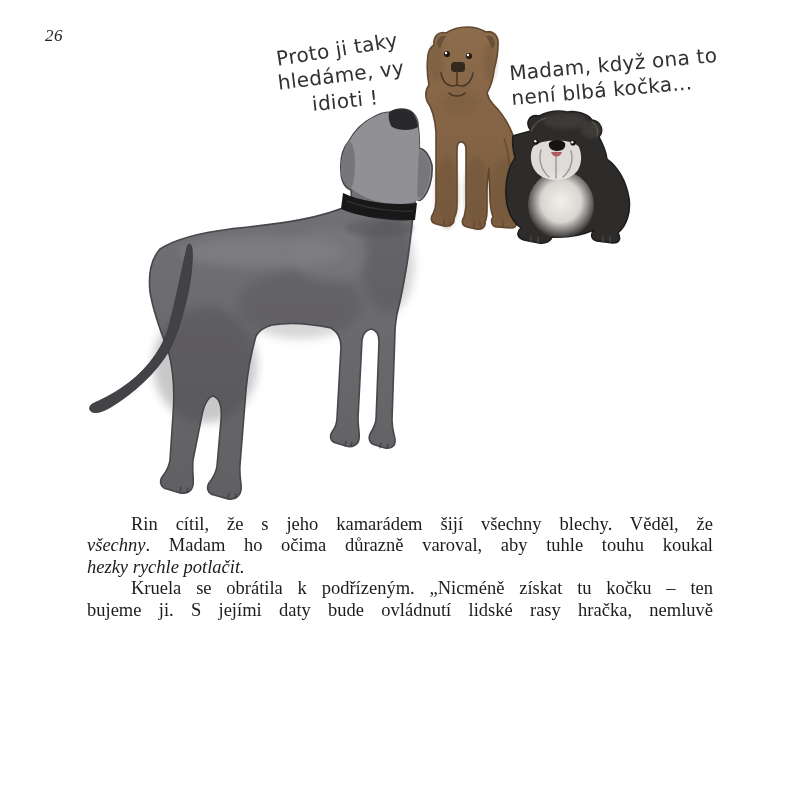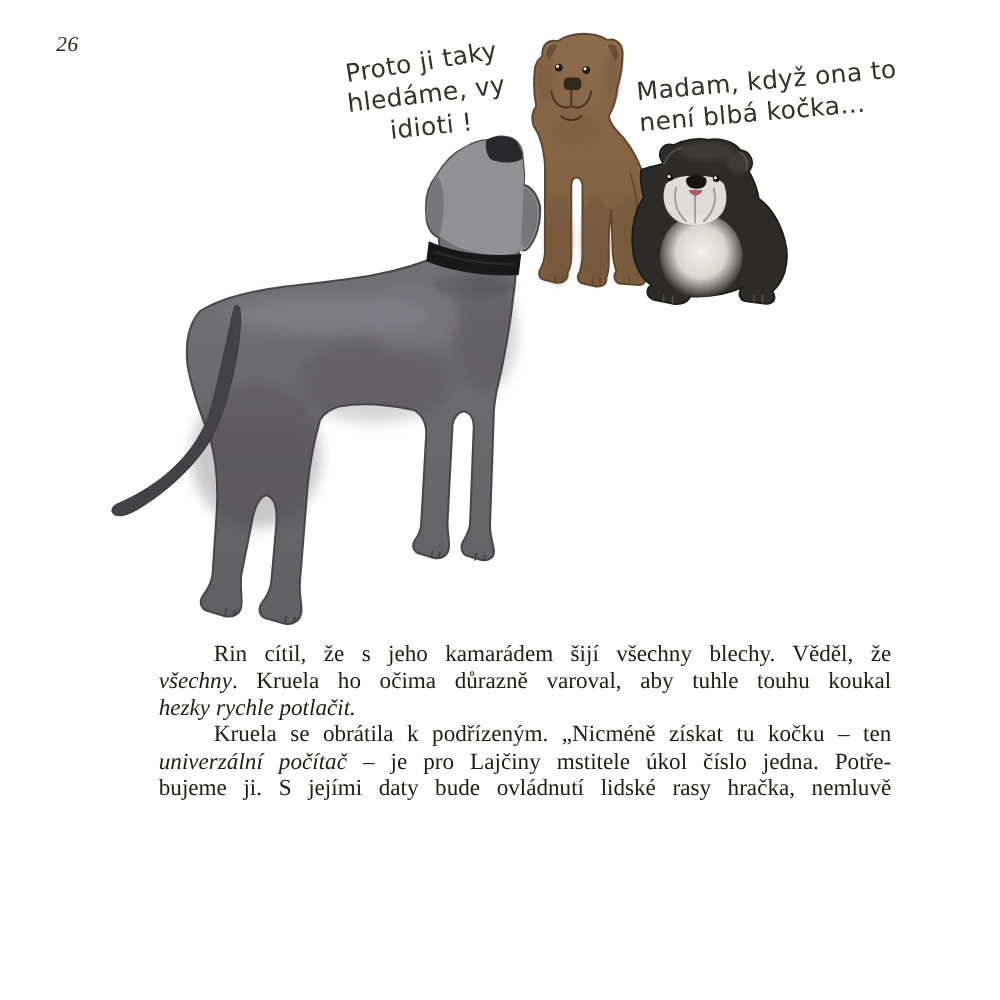--- a/index.html
+++ b/index.html
@@ -21,21 +21,21 @@
   .speech div{white-space:nowrap;}
   .speech-left div:nth-child(2){transform:rotate(2deg);}
   .speech-left div:nth-child(3){transform:rotate(3deg);}
   
   .illustration{position:absolute;left:0;top:0;width:800px;height:560px;}
   
   .body-text{
     position:absolute;left:87px;top:514px;width:626px;
     font-size:18.5px;line-height:21.4px;
   }
-  .line{text-align:justify;text-align-last:justify;margin-left:40px;}
+  .line{text-align:justify;text-align-last:justify;}
   .line.last{text-align-last:left;font-style:italic;}
   .line.indent{text-indent:44px;}
   .it{font-style:italic;}
 </style>
 </head>
 <body>
 
 <div class="page">
 
   <div class="page-number">26</div>
@@ -183,20 +183,19 @@
            C97,414 104,411 111,407 C134,393 156,373 169,351
            C178,333 184,312 189,288 C192,271 193,256 192,248
            C191,243 188,243 187,247 Z"></path>
       <path fill="none" stroke="#3e3d41" stroke-width="1.2" stroke-linecap="round" d="M381,443 L380,448 M388,444 L387,448 M346,441 L345,446 M352,442 L351,446
            M229,493 L228,498 M236,494 L235,498 M181,487 L180,492 M188,488 L187,492"></path>
     </g>
   </svg>
 
   <div class="body-text">
     <div class="line indent"><span>Rin cítil, že s jeho kamarádem šijí všechny blechy. Věděl, že</span></div>
-    <div class="line"><span class="it">všechny</span><span>. Kruela ho očima důrazně varoval, aby tuhle touhu koukal</span></div>
+    <div class="line"><span class="it">všechny</span><span>. Madam ho očima důrazně varoval, aby tuhle touhu koukal</span></div>
     <div class="line last"><span>hezky rychle potlačit.</span></div>
     <div class="line indent"><span>Kruela se obrátila k podřízeným. „Nicméně získat tu kočku – ten</span></div>
-    <div class="line"><span class="it">univerzální počítač</span><span> – je pro Lajčiny mstitele úkol číslo jedna. Potře-</span></div>
     <div class="line"><span>bujeme ji. S jejími daty bude ovládnutí lidské rasy hračka, nemluvě</span></div>
   </div>
 
 </div>
 
 </body></html>

